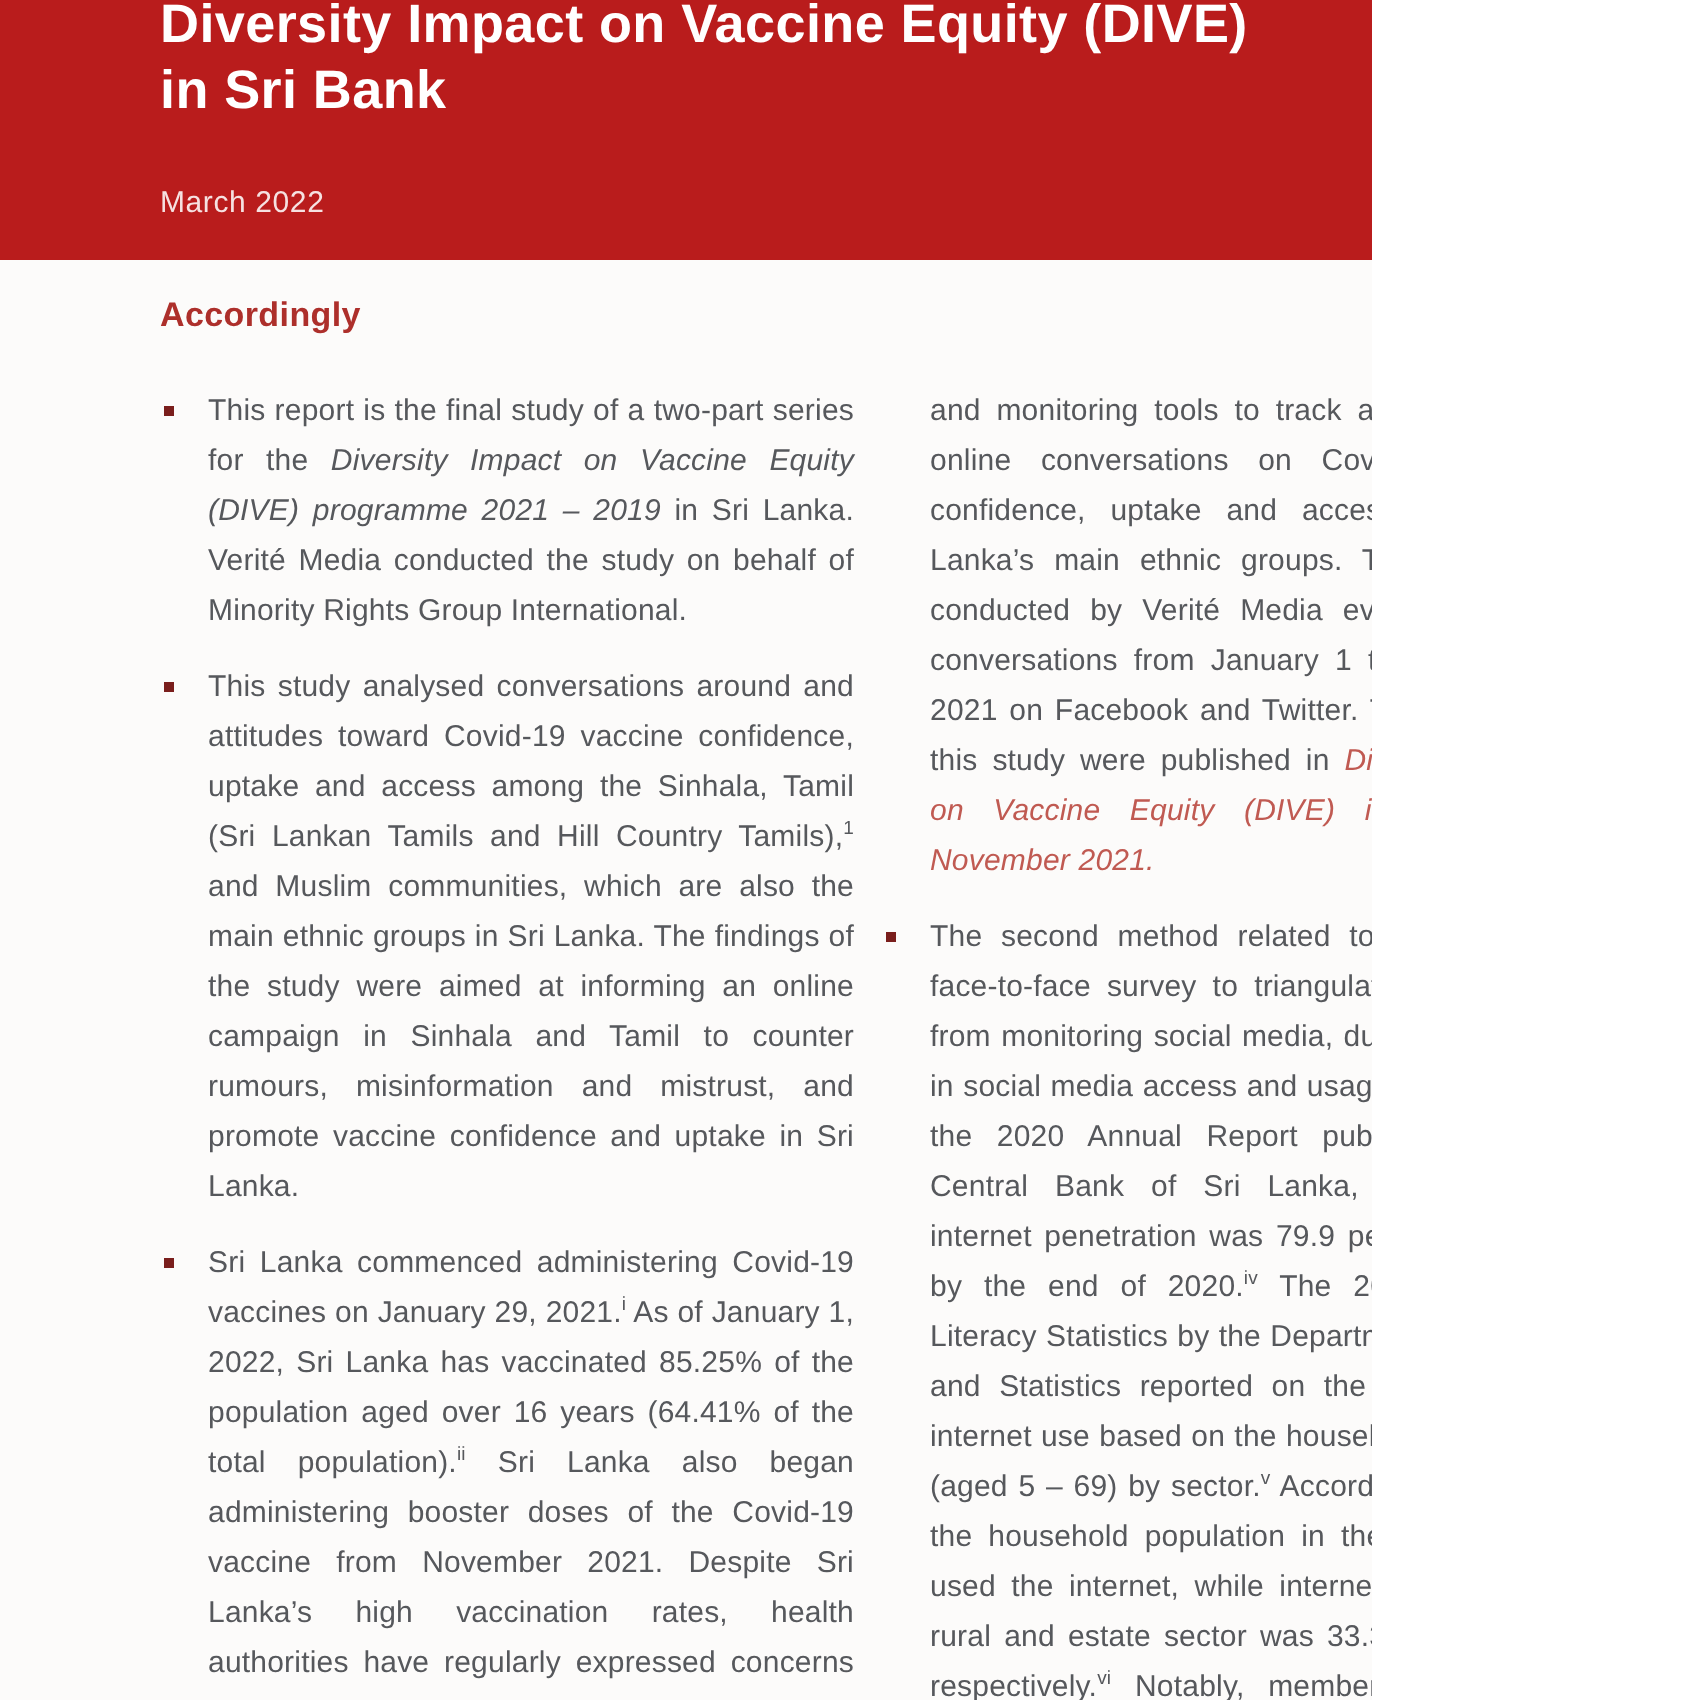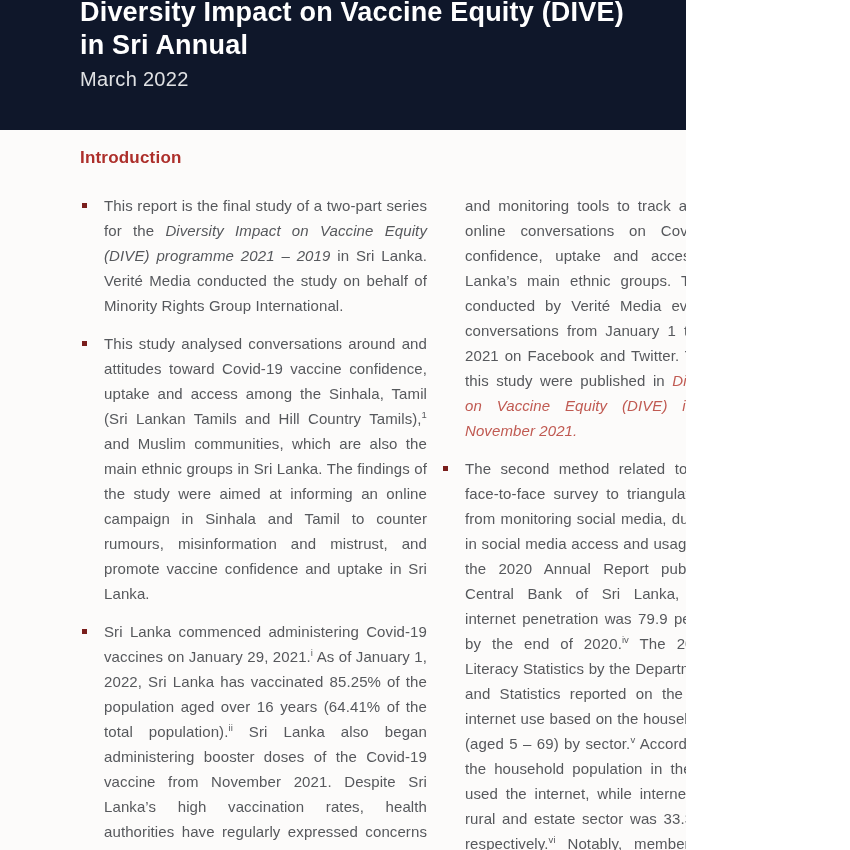--- a/index.html
+++ b/index.html
@@ -1,33 +1,33 @@
 <!DOCTYPE html>
 <html><head>
 <meta charset="utf-8">
 <style>
   html,body{margin:0;padding:0;}
   .page{
     position:relative;
     width:686px;height:850px;
-    background:#0f172a;
+    background:#b91c1c;
     overflow:hidden;
     font-family:"Liberation Sans","DejaVu Sans",sans-serif;
   }
   
   .hdr{position:absolute;left:0;top:0;width:812px;padding-left:80px;box-sizing:border-box;}
   .hdr h1{
     margin:-4px 0 0 0;
     font-size:27px;line-height:33px;font-weight:700;color:#ffffff;
     letter-spacing:.2px;
   }
   .hdr h1 span{display:block;}
   .hdr .date{
-    margin-top:4px;
-    font-size:20px;line-height:26px;font-weight:400;
+    margin-top:27px;
+    font-size:15px;line-height:26px;font-weight:400;
     color:rgba(255,255,255,0.87);
     letter-spacing:.3px;
   }
   
   .panel{
     position:absolute;left:0;top:130px;bottom:0;width:812px;
     background:#fcfbfa;
     border-top-right-radius:5px;
     padding:17px 24px 0 80px;
     box-sizing:border-box;
@@ -56,27 +56,27 @@
   .block p .pub-link{color:#c05a52;font-style:italic;}
 </style>
 </head>
 <body>
 
 <div class="page">
 
   <header class="hdr">
     <h1>
       <span>Diversity Impact on Vaccine Equity (DIVE)</span>
-      <span>in Sri Annual</span>
+      <span>in Sri Bank</span>
     </h1>
     <div class="date">March 2022</div>
   </header>
 
   <main class="panel">
-    <h2 class="section-heading">Introduction</h2>
+    <h2 class="section-heading">Accordingly</h2>
     <div class="columns">
       <div class="col">
           <div class="block bullet">
             <span class="marker"></span>
             <p><span>This report is the final study of a two-part series for the </span><em>Diversity Impact on Vaccine Equity (DIVE) programme 2021 – 2019</em><span> in Sri Lanka. Verité Media conducted the study on behalf of Minority Rights Group International.</span></p>
           </div>
           <div class="block bullet">
             <span class="marker"></span>
             <p><span>This study analysed conversations around and attitudes toward Covid-19 vaccine confidence, uptake and access among the Sinhala, Tamil (Sri Lankan Tamils and Hill Country Tamils),</span><sup>1</sup><span> and Muslim communities, which are also the main ethnic groups in Sri Lanka. The findings of the study were aimed at informing an online campaign in Sinhala and Tamil to counter rumours, misinformation and mistrust, and promote vaccine confidence and uptake in Sri Lanka.</span></p>
           </div>

